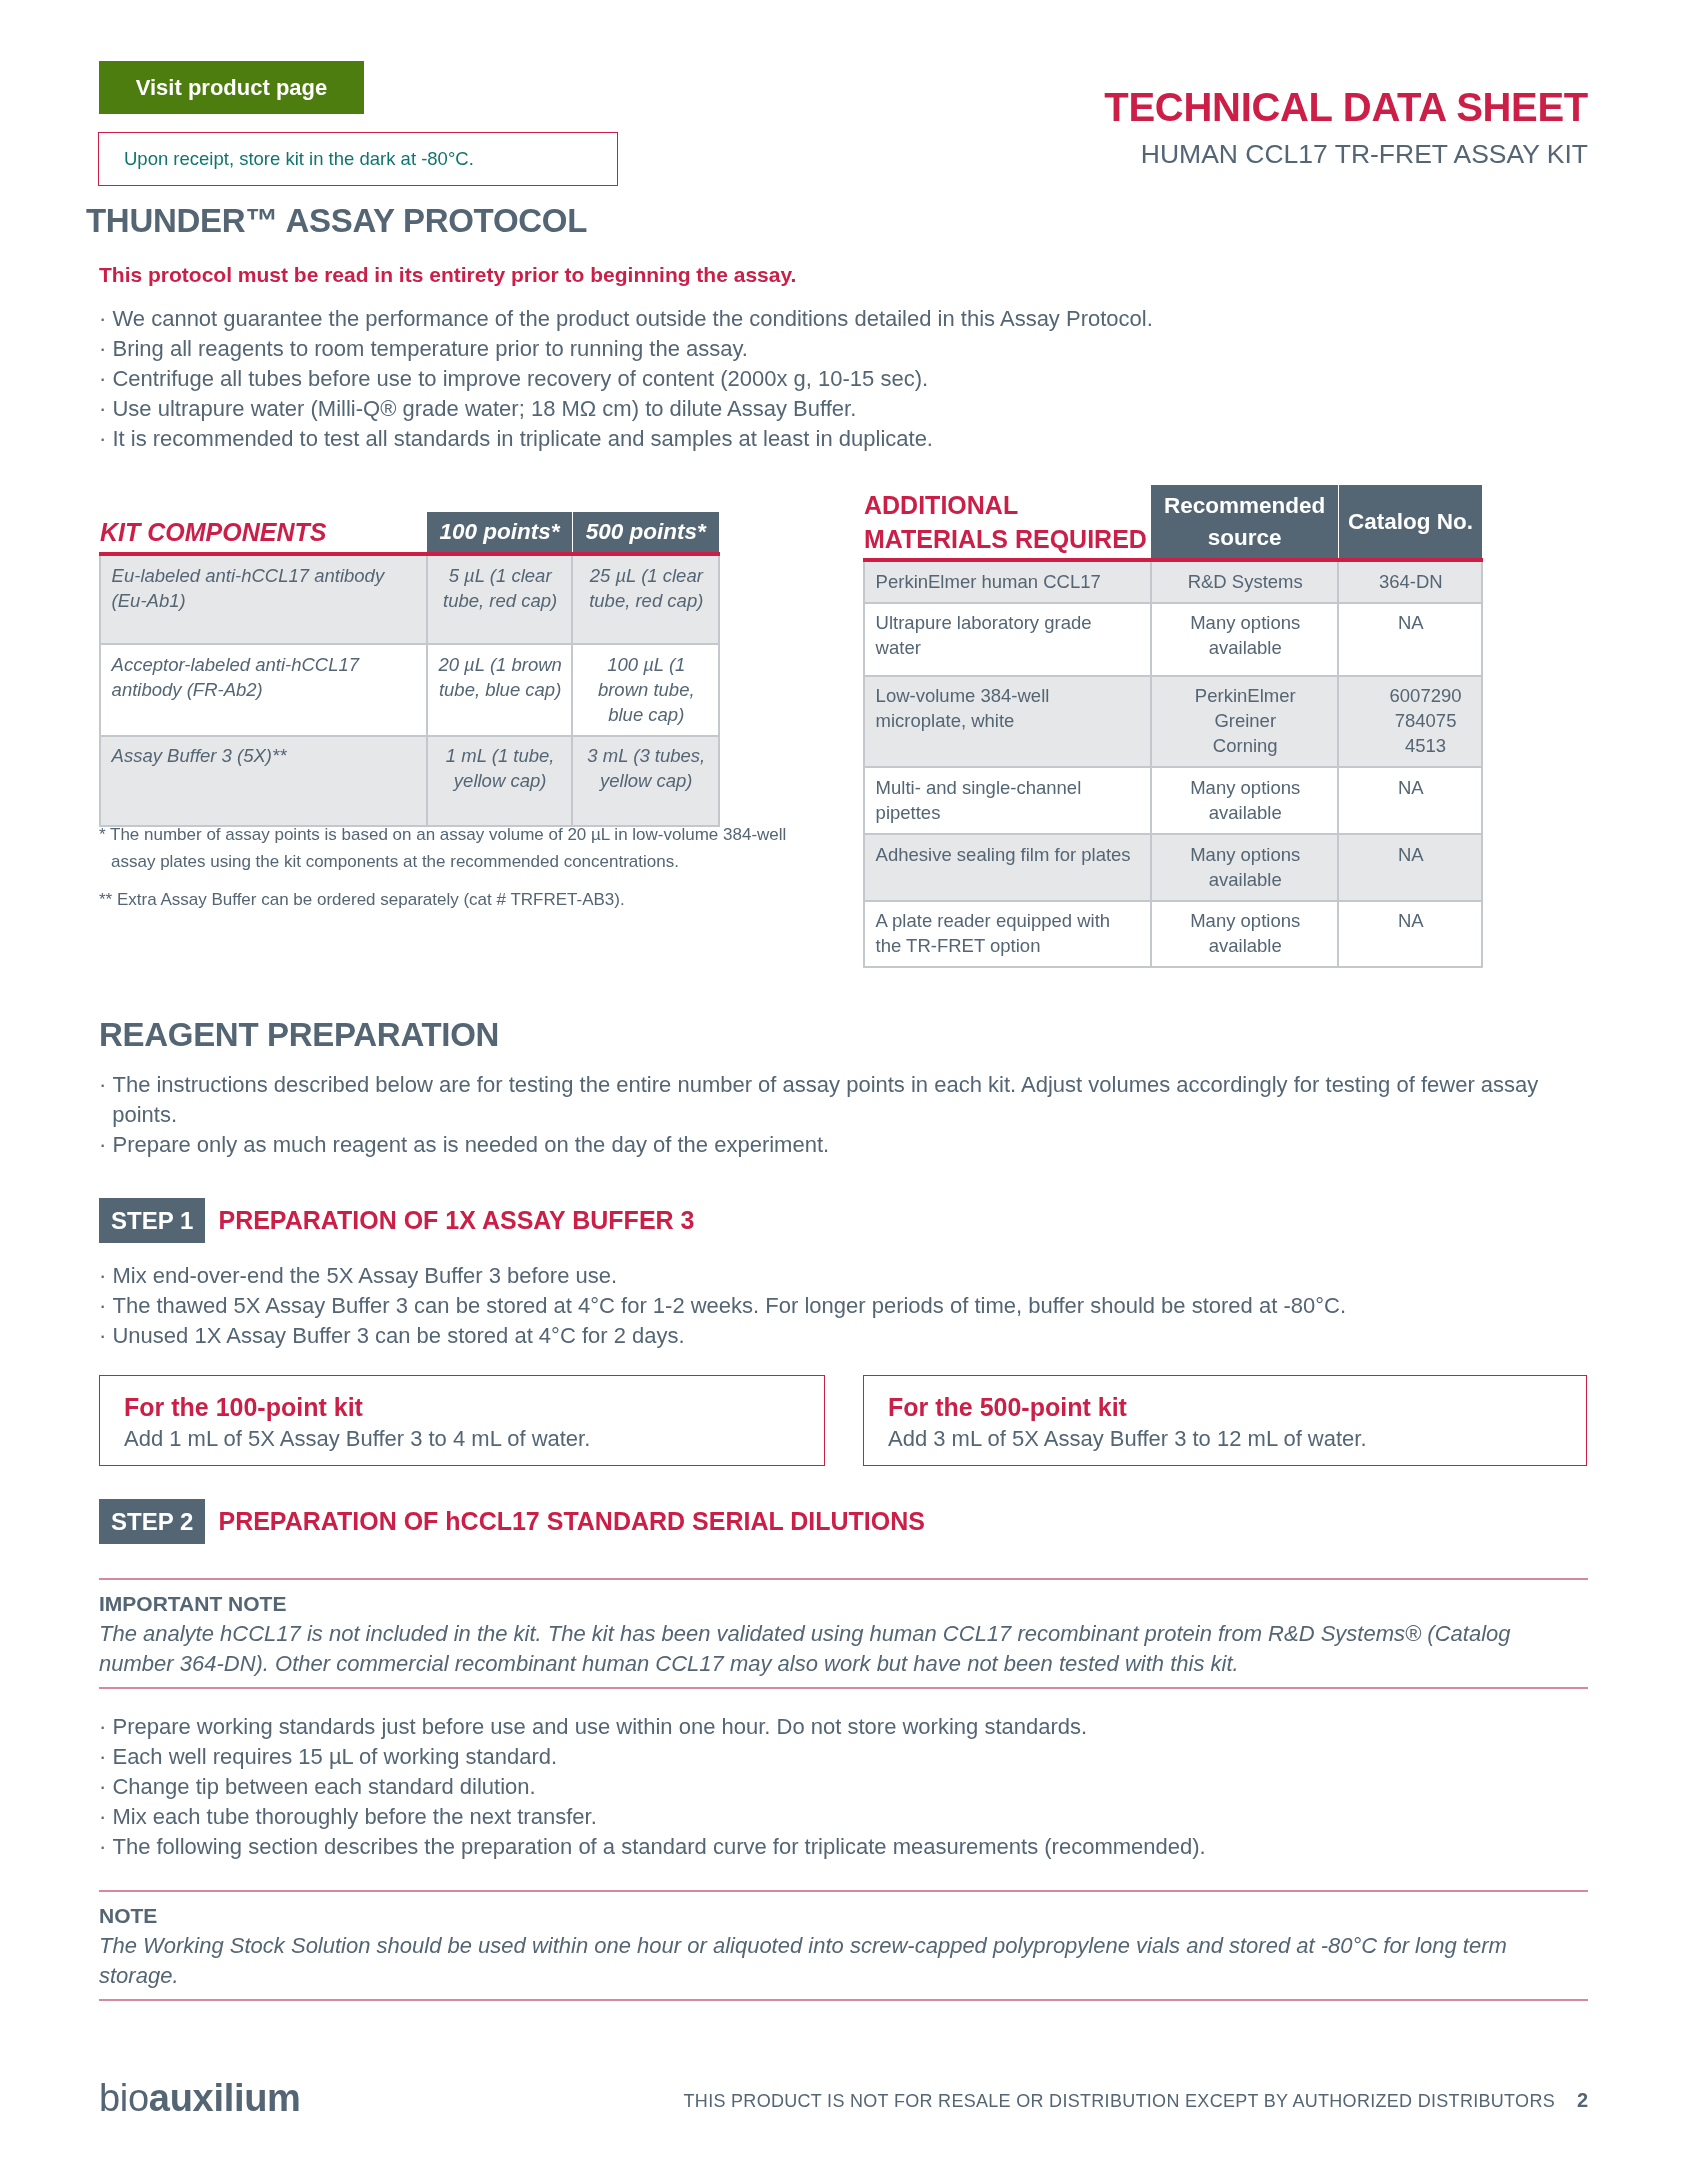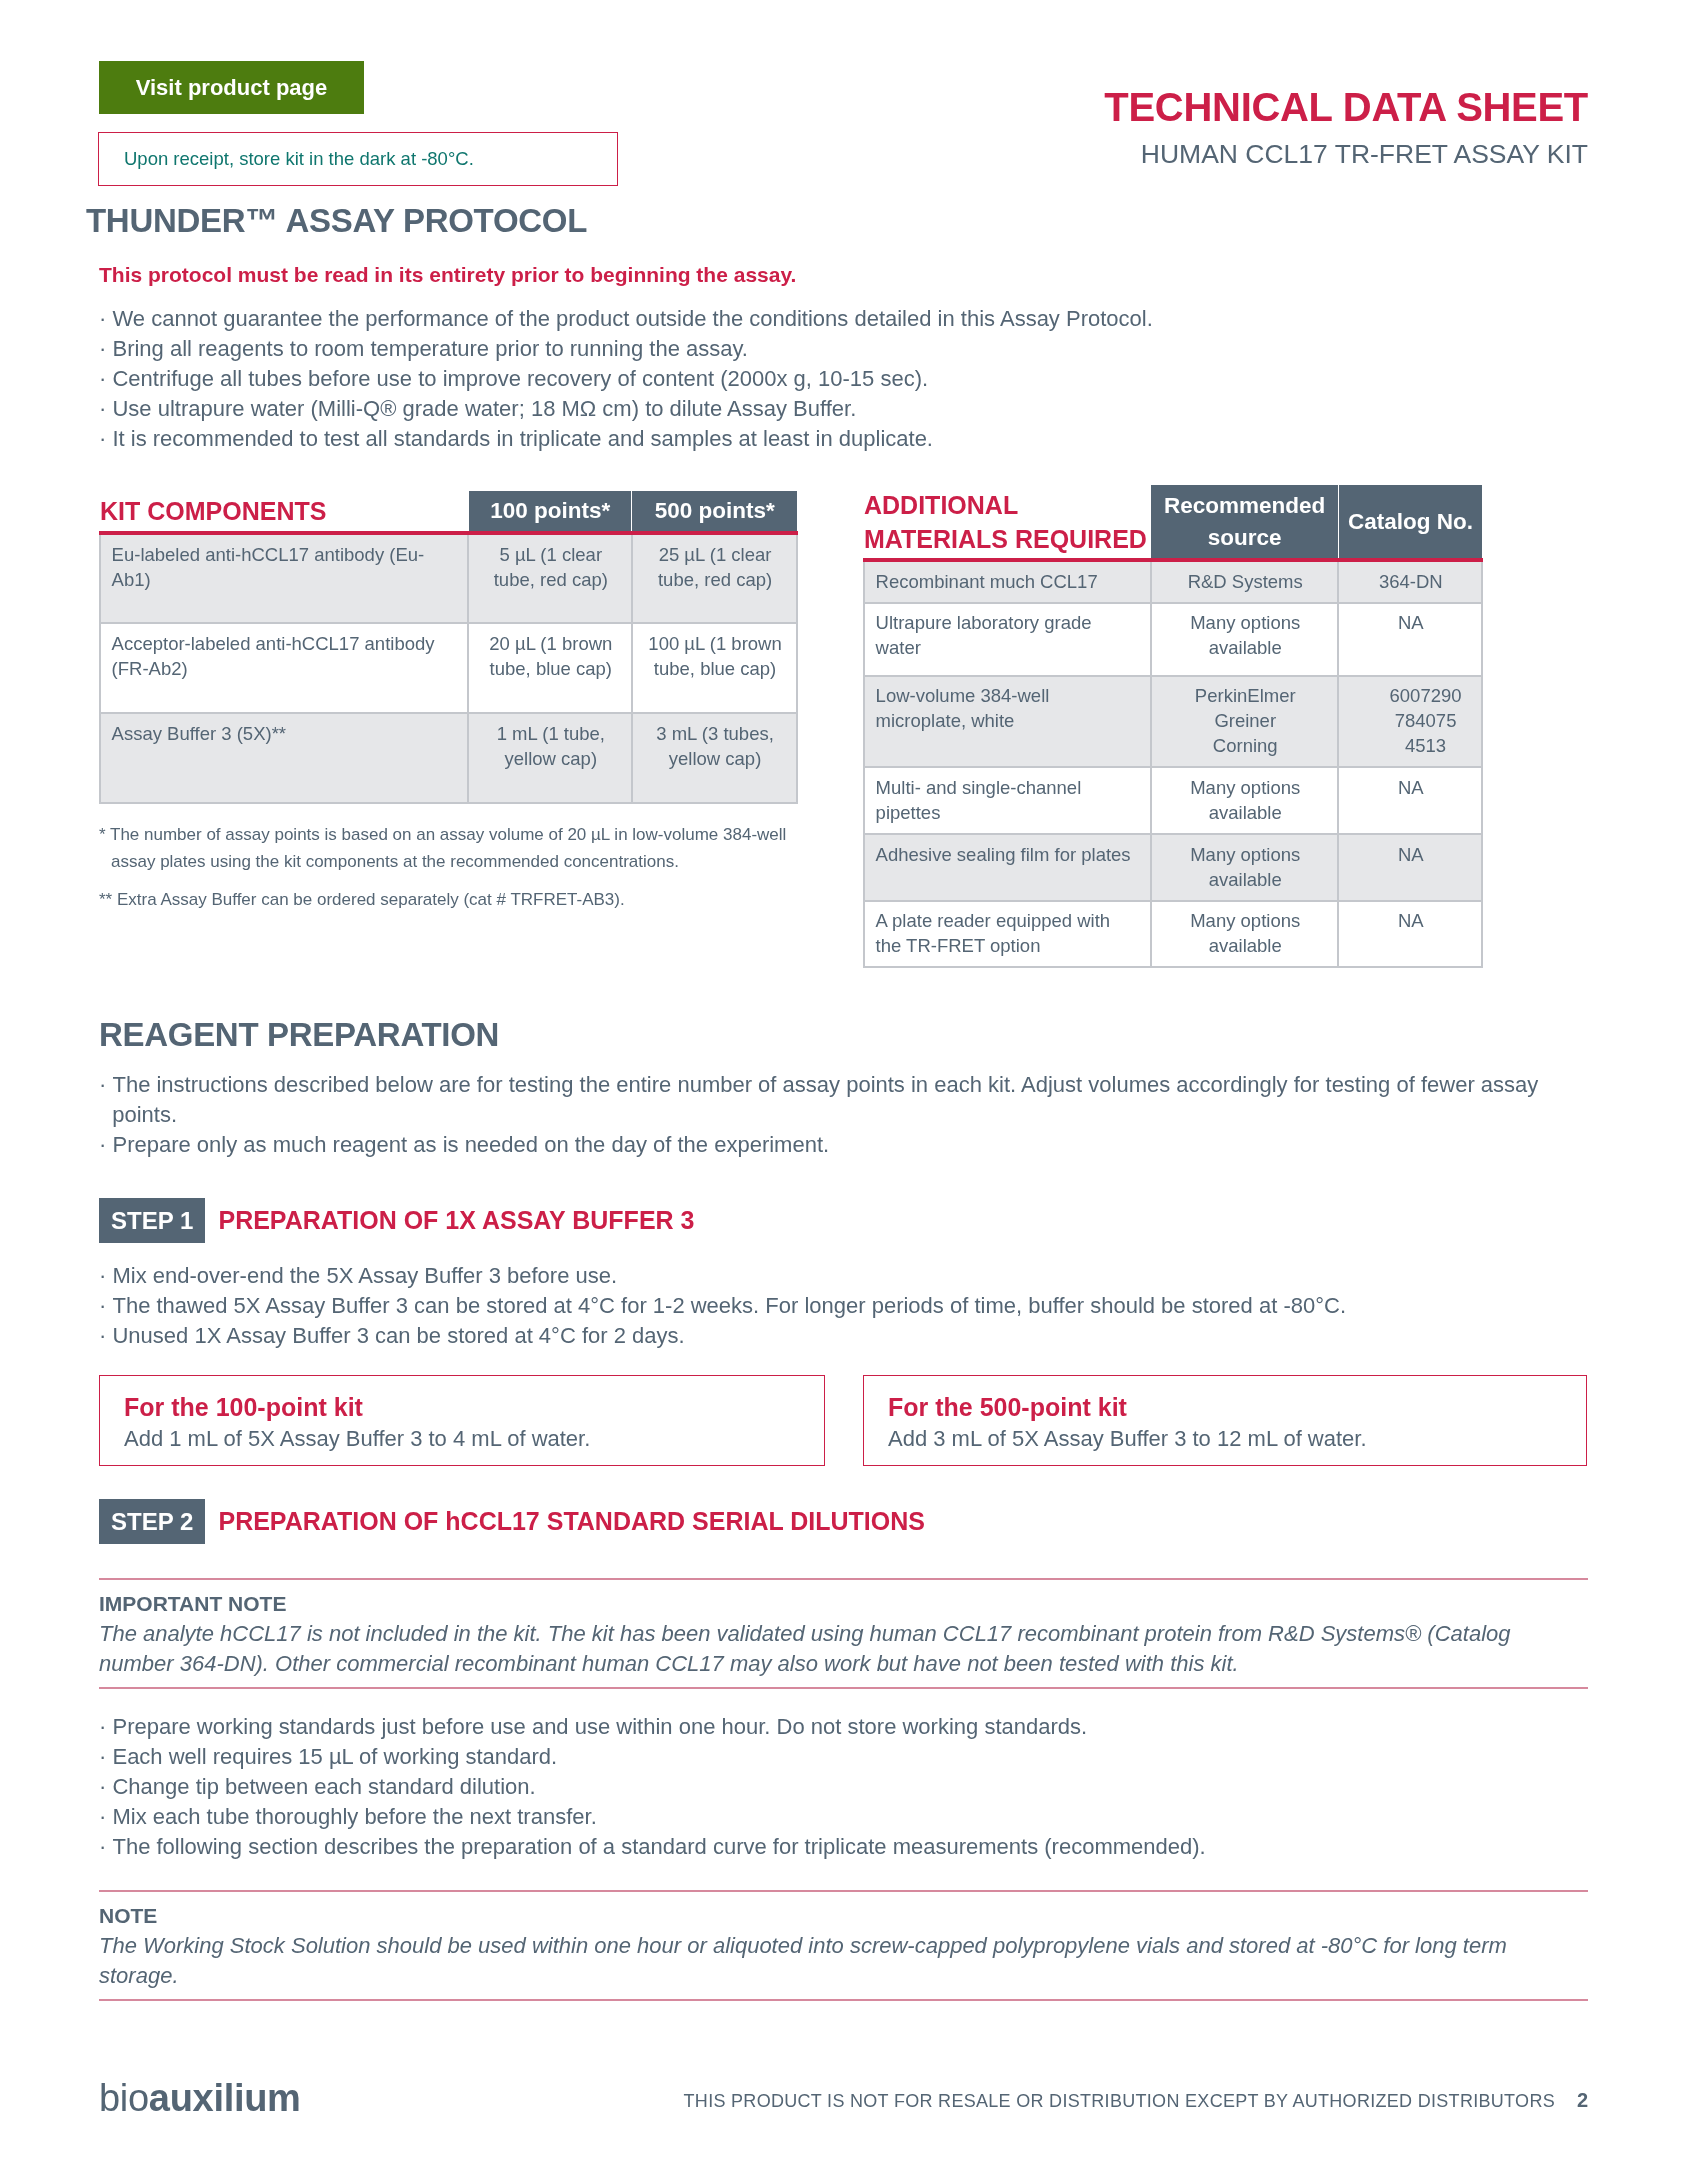--- a/index.html
+++ b/index.html
@@ -13,21 +13,21 @@
   .tds-title { right: 99px; top: 85px; font-size: 40px; font-weight: bold; color: #cc1f48; text-align: right; letter-spacing: -0.3px; }
   .tds-subtitle { right: 99px; top: 139px; font-size: 26.5px; color: #546574; text-align: right; }
 
   .h1 { font-size: 33px; font-weight: bold; color: #546574; letter-spacing: -0.3px; }
   .warn { font-size: 21px; font-weight: bold; color: #cc1f48; }
   .bullets { font-size: 22px; line-height: 30px; color: #546574; }
   .bullets div { padding-left: 13.2px; text-indent: -13.2px; }
   .bullets div::before { content: "\00B7\00A0"; }
 
   table { border-collapse: collapse; font-size: 18.5px; color: #546574; }
-  .kit-table { left: 99px; top: 491px; width: 699px; }
+  .kit-table { left: 99px; top: 512px; width: 621px; font-style: italic; }
   .add-table { left: 863px; top: 485px; width: 620px; }
   th.hdr { background: #546574; color: #fff; font-size: 22.5px; font-weight: bold; border-left: 1.3px solid #fff; border-bottom: 4px solid #cc1f48; padding: 4px 2.6px; line-height: 32px; }
   th.hdr-title { text-align: left; vertical-align: top; font-size: 25px; font-weight: bold; color: #cc1f48; border-bottom: 4px solid #cc1f48; padding: 2.6px 0; line-height: 34px; }
   td { border: 2px solid #c4c7cc; padding: 6.6px 9.3px 8px 10.6px; line-height: 25px; vertical-align: top; }
   td.c { text-align: center; }
   tr.g td { background: #e6e7e9; }
   tr.w td { background: #ffffff; }
 
   .footnote { font-size: 17px; line-height: 26.5px; color: #546574; }
   .footnote .ind { padding-left: 12px; text-indent: -12px; }
@@ -108,21 +108,21 @@
       <col style="width:200px">
       <col style="width:156px">
     </colgroup>
   <tbody>
       <tr>
     <th class="hdr-title">ADDITIONAL MATERIALS REQUIRED</th>
     <th class="hdr">Recommended source</th>
     <th class="hdr">Catalog No.</th>
   </tr>
   <tr class="g" style="height:42px;">
-    <td>Recombinant much CCL17</td>
+    <td>PerkinElmer human CCL17</td>
     <td class="c">R&amp;D Systems</td>
     <td class="c">364-DN</td>
   </tr>
   <tr class="w" style="height:73px;">
     <td>Ultrapure laboratory grade water</td>
     <td class="c">Many options available</td>
     <td class="c">NA</td>
   </tr>
   <tr class="g" style="height:90px;">
     <td>Low-volume 384-well microplate, white</td>

